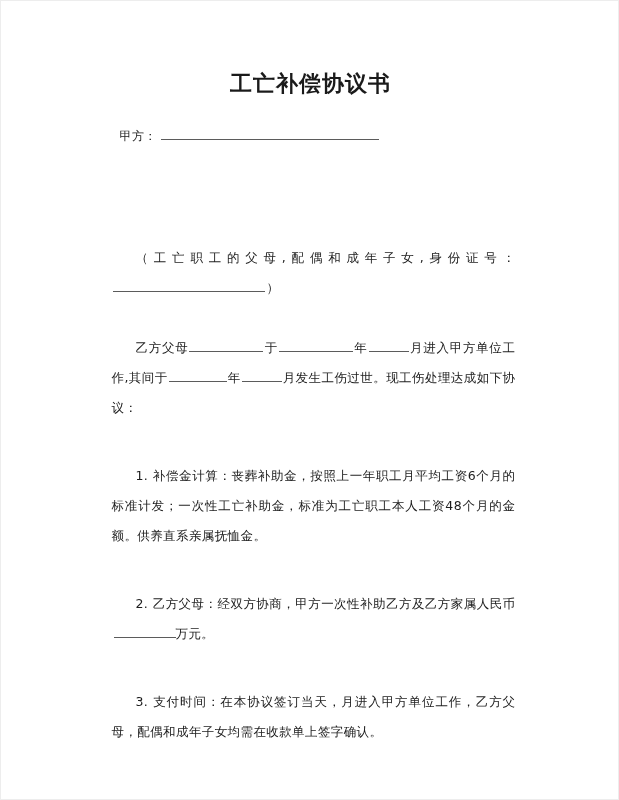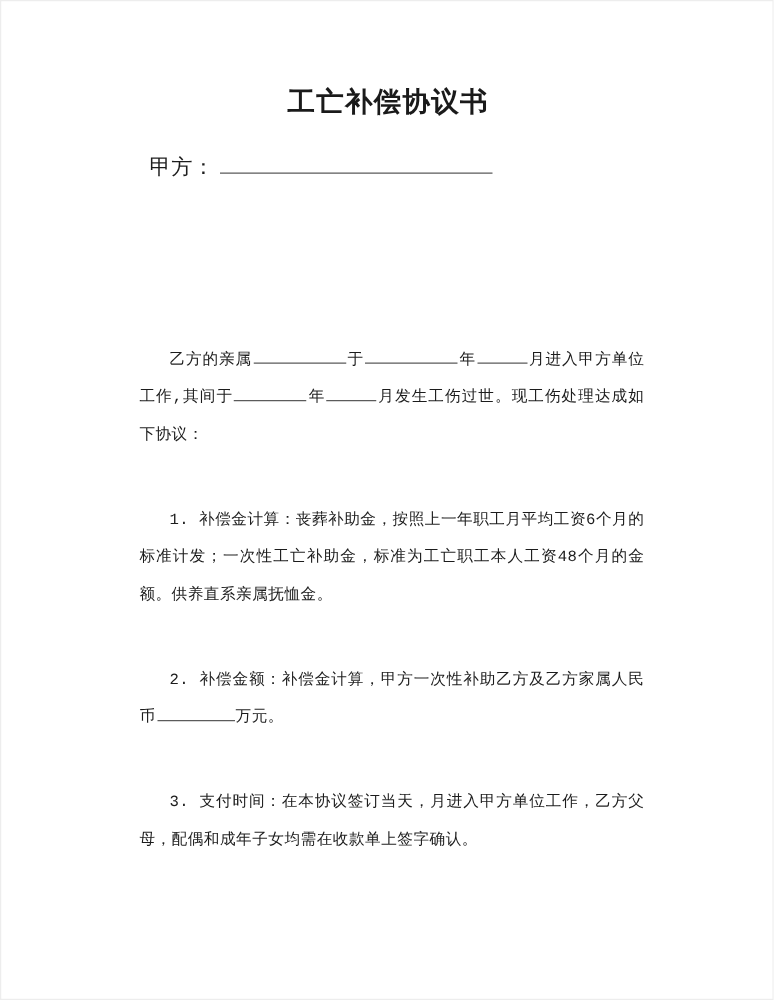--- a/index.html
+++ b/index.html
@@ -19,21 +19,20 @@
     border: 1px solid #ededed;
     overflow: hidden;
   }
   .doc-body {
     position: absolute;
     left: 0;
     top: 0;
     width: 619px;
     height: 571px;
     padding: 0;
-    font-family: Liberation Mono, monospace;
   }
   .doc-title {
     text-align: center;
     font-size: 22px;
     font-weight: bold;
     letter-spacing: 1px;
     color: #1a1a1a;
     margin: 0;
     padding-top: 68px;
     line-height: 30px;
@@ -50,21 +49,21 @@
     color: #1c1c1c;
     letter-spacing: 0.4px;
     text-align: justify;
     margin: 0;
     word-break: break-all;
   }
   .indent {
     text-indent: 24px;
   }
   .field-row {
-    font-size: 17px;
+    font-size: 12px;
     line-height: 30px;
     color: #1c1c1c;
     letter-spacing: 0.4px;
     display: flex;
     align-items: baseline;
     text-indent: 0;
   }
   .field-label {
     white-space: nowrap;
     padding-left: 8px;
@@ -121,37 +120,40 @@
       <div class="field-row">
         <span class="field-label">甲方：</span>
         <span class="rule rule-party"></span>
       </div>
 
       <div class="gap-46"></div>
 
 
       <div class="gap-46"></div>
 
+      <p class="para indent">
+        <span>（</span><span>工亡职工的父母,配偶和成年子女,身份证号：</span><span class="rule rule-id"></span><span>）</span>
+      </p>
 
       <div class="gap-30"></div>
 
       <p class="para indent">
-        <span>乙方的亲属</span><span class="rule rule-blank"></span><span>于</span><span class="rule rule-blank"></span><span>年</span><span class="rule rule-blank-xs"></span><span>月进入甲方单位工作,其间于</span><span class="rule rule-blank-sm"></span><span>年</span><span class="rule rule-blank-xs"></span><span>月发生工伤过世。现工伤处理达成如下协议：</span>
+        <span>乙方父母</span><span class="rule rule-blank"></span><span>于</span><span class="rule rule-blank"></span><span>年</span><span class="rule rule-blank-xs"></span><span>月进入甲方单位工作,其间于</span><span class="rule rule-blank-sm"></span><span>年</span><span class="rule rule-blank-xs"></span><span>月发生工伤过世。现工伤处理达成如下协议：</span>
       </p>
 
       <div class="gap-38"></div>
 
       <p class="para indent">
         <span class="nowrap">1.</span>&nbsp;<span>补偿金计算：丧葬补助金，按照上一年职工月平均工资6个月的标准计发；一次性工亡补助金，标准为工亡职工本人工资48个月的金额。供养直系亲属抚恤金。</span>
       </p>
 
       <div class="gap-38"></div>
 
       <p class="para indent">
-        <span class="nowrap">2.</span>&nbsp;<span>补偿金额：补偿金计算，甲方一次性补助乙方及乙方家属人民币</span><span class="rule rule-money"></span><span>万元。</span>
+        <span class="nowrap">2.</span>&nbsp;<span>乙方父母：经双方协商，甲方一次性补助乙方及乙方家属人民币</span><span class="rule rule-money"></span><span>万元。</span>
       </p>
 
       <div class="gap-38"></div>
 
       <p class="para indent">
         <span class="nowrap">3.</span>&nbsp;<span>支付时间：在本协议签订当天，月进入甲方单位工作，乙方父母，配偶和成年子女均需在收款单上签字确认。</span>
       </p>
 
       <div class="gap-38"></div>
 

